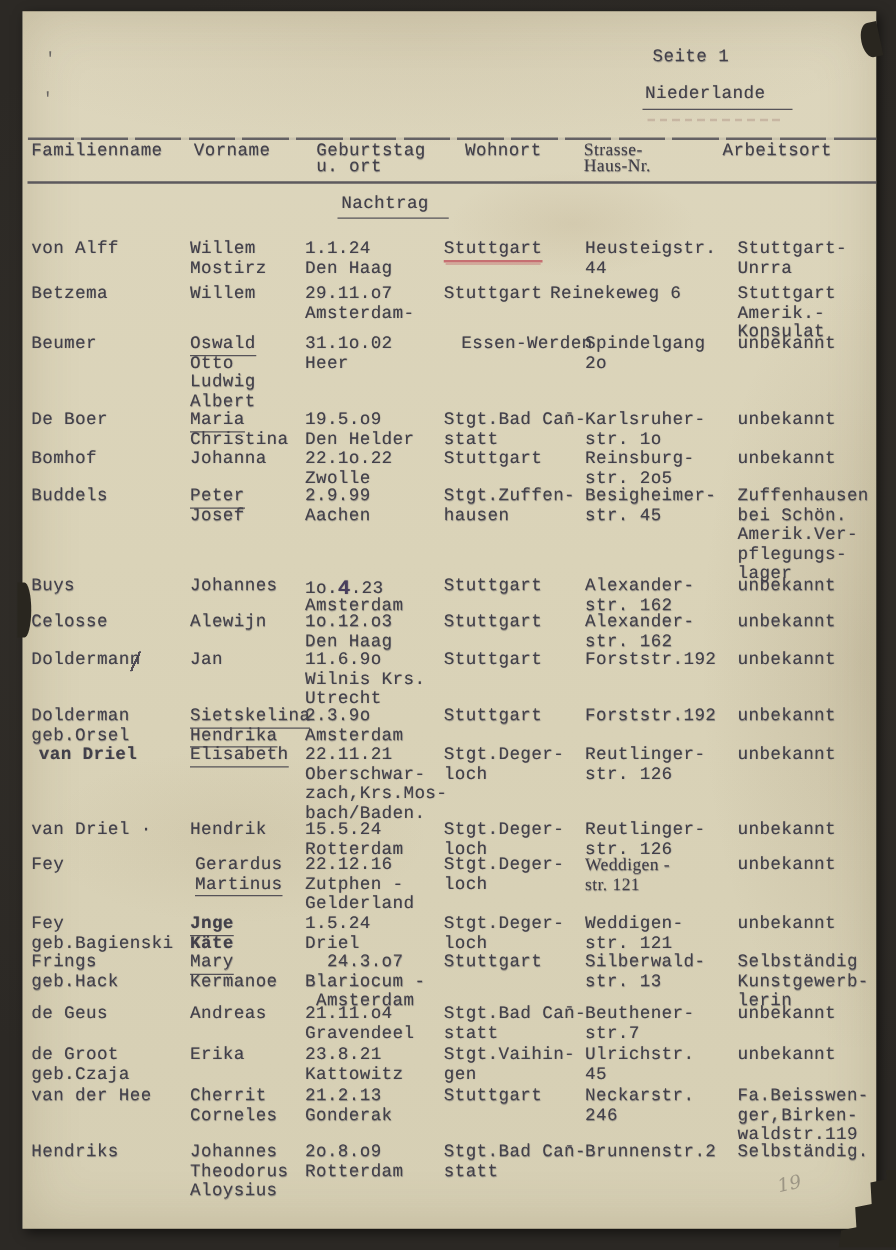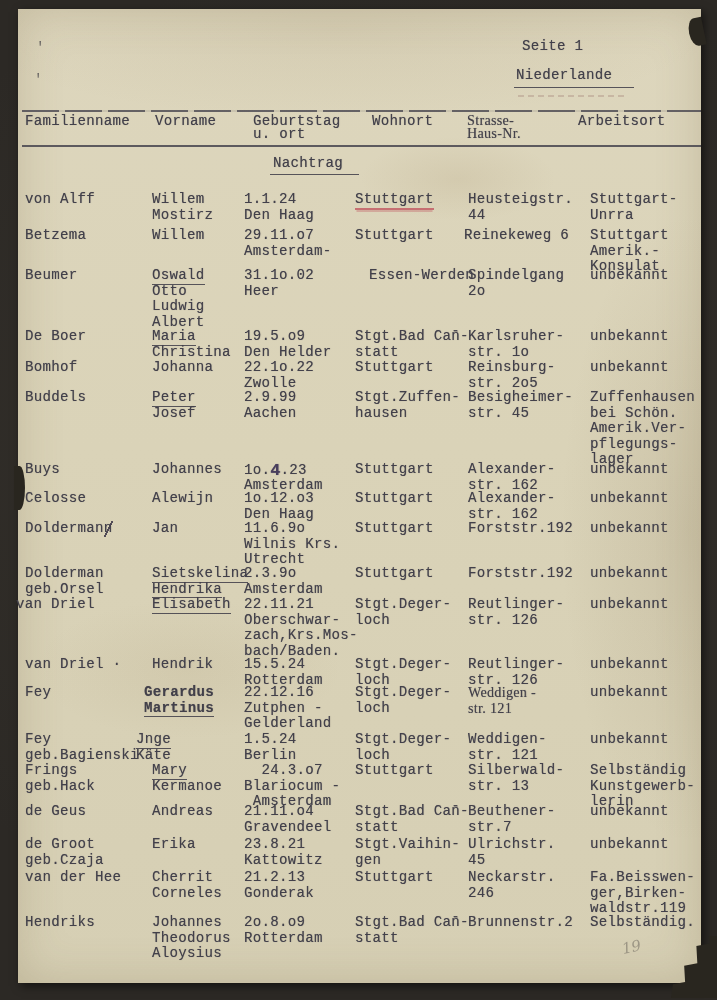--- a/index.html
+++ b/index.html
@@ -93,21 +93,21 @@
           <div class="cell" style="left: 244px;"><div class="line"><span>1.1.24</span></div><div class="line"><span>Den Haag</span></div></div>
           <div class="cell" style="left: 355px;"><div class="line"><span class="red-u">Stuttgart</span></div></div>
           <div class="cell" style="left: 468px;"><div class="line"><span>Heusteigstr.</span></div><div class="line"><span>44</span></div></div>
           <div class="cell" style="left: 590px;"><div class="line"><span>Stuttgart-</span></div><div class="line"><span>Unrra</span></div></div>
         </div>
         <div class="row" style="top: 228px;">
           <div class="cell" style="left: 25px;"><div class="line"><span>Betzema</span></div></div>
           <div class="cell" style="left: 152px;"><div class="line"><span>Willem</span></div></div>
           <div class="cell" style="left: 244px;"><div class="line"><span>29.11.o7</span></div><div class="line"><span>Amsterdam-</span></div></div>
           <div class="cell" style="left: 355px;"><div class="line"><span>Stuttgart</span></div></div>
-          <div class="cell" style="left: 464px;"><div class="line"><span>Reinekeweg 6</span></div></div>
+          <div class="cell" style="left: 440px;"><div class="line"><span>Reinekeweg 6</span></div></div>
           <div class="cell" style="left: 590px;"><div class="line"><span>Stuttgart</span></div><div class="line"><span>Amerik.-</span></div><div class="line"><span>Konsulat</span></div></div>
         </div>
         <div class="row" style="top: 268px;">
           <div class="cell" style="left: 25px;"><div class="line"><span>Beumer</span></div></div>
           <div class="cell" style="left: 152px;"><div class="line"><span class="u">Oswald</span></div><div class="line"><span>Otto</span></div><div class="line"><span>Ludwig</span></div><div class="line"><span>Albert</span></div></div>
           <div class="cell" style="left: 244px;"><div class="line"><span>31.1o.02</span></div><div class="line"><span>Heer</span></div></div>
           <div class="cell" style="left: 355px; margin-left: 14px;"><div class="line"><span>Essen-Werden</span></div></div>
           <div class="cell" style="left: 468px;"><div class="line"><span>Spindelgang</span></div><div class="line"><span>2o</span></div></div>
           <div class="cell" style="left: 590px;"><div class="line"><span>unbekannt</span></div></div>
         </div>
@@ -161,47 +161,47 @@
         </div>
         <div class="row" style="top: 566px;">
           <div class="cell" style="left: 25px;"><div class="line"><span>Dolderman</span></div><div class="line"><span>geb.Orsel</span></div></div>
           <div class="cell" style="left: 152px;"><div class="line"><span class="u">Sietskelina</span></div><div class="line"><span class="u">Hendrika</span></div></div>
           <div class="cell" style="left: 244px;"><div class="line"><span>2.3.9o</span></div><div class="line"><span>Amsterdam</span></div></div>
           <div class="cell" style="left: 355px;"><div class="line"><span>Stuttgart</span></div></div>
           <div class="cell" style="left: 468px;"><div class="line"><span>Forststr.192</span></div></div>
           <div class="cell" style="left: 590px;"><div class="line"><span>unbekannt</span></div></div>
         </div>
         <div class="row" style="top: 597px;">
-          <div class="cell" style="left: 16px;"><div class="line"><span>van Driel</span></div></div>
+          <div class="cell" style="left: 31px; font-weight: bold;"><div class="line"><span>van Driel</span></div></div>
           <div class="cell" style="left: 152px;"><div class="line"><span class="u">Elisabeth</span></div></div>
           <div class="cell" style="left: 244px;"><div class="line"><span>22.11.21</span></div><div class="line"><span>Oberschwar-</span></div><div class="line"><span>zach,Krs.Mos-</span></div><div class="line"><span>bach/Baden.</span></div></div>
           <div class="cell" style="left: 355px;"><div class="line"><span>Stgt.Deger-</span></div><div class="line"><span>loch</span></div></div>
           <div class="cell" style="left: 468px;"><div class="line"><span>Reutlinger-</span></div><div class="line"><span>str. 126</span></div></div>
           <div class="cell" style="left: 590px;"><div class="line"><span>unbekannt</span></div></div>
         </div>
         <div class="row" style="top: 657px;">
           <div class="cell" style="left: 25px;"><div class="line"><span>van Driel ·</span></div></div>
           <div class="cell" style="left: 152px;"><div class="line"><span>Hendrik</span></div></div>
           <div class="cell" style="left: 244px;"><div class="line"><span>15.5.24</span></div><div class="line"><span>Rotterdam</span></div></div>
           <div class="cell" style="left: 355px;"><div class="line"><span>Stgt.Deger-</span></div><div class="line"><span>loch</span></div></div>
           <div class="cell" style="left: 468px;"><div class="line"><span>Reutlinger-</span></div><div class="line"><span>str. 126</span></div></div>
           <div class="cell" style="left: 590px;"><div class="line"><span>unbekannt</span></div></div>
         </div>
         <div class="row" style="top: 685px;">
           <div class="cell" style="left: 25px;"><div class="line"><span>Fey</span></div></div>
-          <div class="cell" style="left: 144px; font-weight: bold;"><div class="line"><span>Gerardus</span></div><div class="line"><span class="u">Martinus</span></div></div>
+          <div class="cell" style="left: 156px;"><div class="line"><span>Gerardus</span></div><div class="line"><span class="u">Martinus</span></div></div>
           <div class="cell" style="left: 244px;"><div class="line"><span>22.12.16</span></div><div class="line"><span>Zutphen -</span></div><div class="line"><span>Gelderland</span></div></div>
           <div class="cell" style="left: 355px;"><div class="line"><span>Stgt.Deger-</span></div><div class="line"><span>loch</span></div></div>
           <div class="cell" style="left: 468px; font-family: Liberation Serif, serif;"><div class="line"><span>Weddigen -</span></div><div class="line"><span>str. 121</span></div></div>
           <div class="cell" style="left: 590px;"><div class="line"><span>unbekannt</span></div></div>
         </div>
         <div class="row" style="top: 732px;">
           <div class="cell" style="left: 25px;"><div class="line"><span>Fey</span></div><div class="line"><span>geb.Bagienski</span></div></div>
-          <div class="cell" style="left: 136px;"><div class="line"><span class="u">Jnge</span></div><div class="line"><span>Käte</span></div></div>
-          <div class="cell" style="left: 244px;"><div class="line"><span>1.5.24</span></div><div class="line"><span>Berlin</span></div></div>
+          <div class="cell" style="left: 152px; font-weight: bold;"><div class="line"><span class="u">Jnge</span></div><div class="line"><span>Käte</span></div></div>
+          <div class="cell" style="left: 244px;"><div class="line"><span>1.5.24</span></div><div class="line"><span>Driel</span></div></div>
           <div class="cell" style="left: 355px;"><div class="line"><span>Stgt.Deger-</span></div><div class="line"><span>loch</span></div></div>
           <div class="cell" style="left: 468px;"><div class="line"><span>Weddigen-</span></div><div class="line"><span>str. 121</span></div></div>
           <div class="cell" style="left: 590px;"><div class="line"><span>unbekannt</span></div></div>
         </div>
         <div class="row" style="top: 763px;">
           <div class="cell" style="left: 25px;"><div class="line"><span>Frings</span></div><div class="line"><span>geb.Hack</span></div></div>
           <div class="cell" style="left: 152px;"><div class="line"><span class="u">Mary</span></div><div class="line"><span>Kermanoe</span></div></div>
           <div class="cell" style="left: 244px; text-align: center;"><div class="line"><span>24.3.o7</span></div><div class="line"><span>Blariocum -</span></div><div class="line"><span>Amsterdam</span></div></div>
           <div class="cell" style="left: 355px;"><div class="line"><span>Stuttgart</span></div></div>
           <div class="cell" style="left: 468px;"><div class="line"><span>Silberwald-</span></div><div class="line"><span>str. 13</span></div></div>

